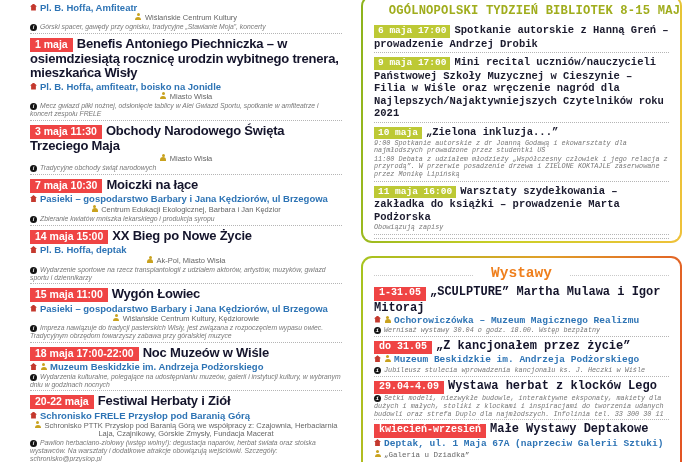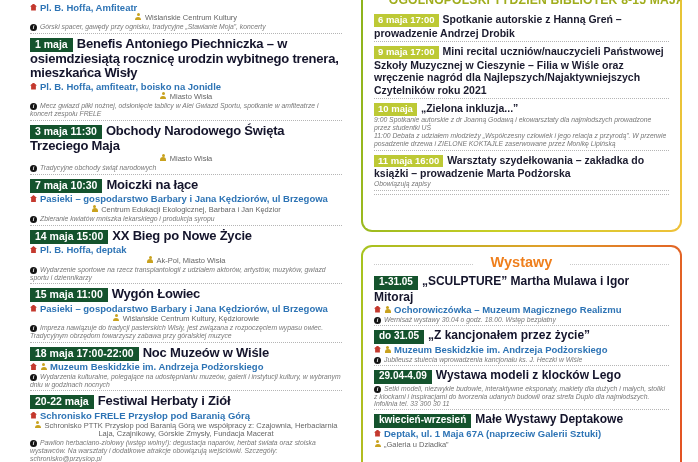--- a/index.html
+++ b/index.html
@@ -3,38 +3,38 @@
 <meta charset="utf-8">
 <style>
   html,body{margin:0;padding:0;background:#fff;}
   body{width:698px;height:462px;overflow:hidden;font-family:"Liberation Sans",sans-serif;color:#1b1b2e;}
   .page{position:relative;width:698px;height:462px;background:#fff;overflow:hidden;}
 
   
   .col-left{position:absolute;left:30px;top:1px;width:312px;}
   .sep{border-bottom:1px dotted #b5b5b5;margin:2px 0 3px;}
   .db{display:inline-block;color:#fff;font-weight:bold;font-size:10.5px;line-height:13px;padding:0 5px 1px;white-space:nowrap;}
-  .db.navy{background:#14532d;}
+  .db.navy{background:#ef4444;}
   .db.lime{background:#bdc935;}
   .ev-h{font-size:13px;line-height:14px;font-weight:bold;color:#14142b;}
   .ev-h .db{margin-right:4px;}
   .ev-t{letter-spacing:-0.2px;}
   .loc{color:#2e74b5;font-weight:bold;font-size:9.5px;line-height:9.5px;margin-top:1.5px;}
   .org{color:#666;font-size:7.5px;line-height:8px;margin-top:1px;text-align:center;}
   .note{color:#777;font-style:italic;font-size:6.8px;line-height:7.5px;margin-top:1px;}
   .ih{display:inline-block;width:7px;height:7px;background:#c4392e;margin-right:3px;
       clip-path:polygon(50% 0,100% 42%,84% 42%,84% 100%,16% 100%,16% 42%,0 42%);}
   .ip{display:inline-block;width:7px;height:7px;position:relative;margin-right:3px;}
   .ip::before{content:"";position:absolute;left:2px;top:0;width:3px;height:3px;border-radius:50%;background:#c9a21e;}
   .ip::after{content:"";position:absolute;left:0.5px;top:3.5px;width:6px;height:3.5px;border-radius:3px 3px 0 0;background:#c9a21e;}
   .info{display:inline-block;width:7px;height:7px;border-radius:50%;background:#141414;color:#fff;
         font-size:5.5px;line-height:7px;text-align:center;font-weight:bold;font-style:italic;margin-right:3px;}
 
   
-  .col-right{position:absolute;left:361px;top:0;width:321px;height:408px;}
+  .col-right{position:absolute;left:361px;top:11px;width:321px;height:408px;font-family:Liberation Mono, monospace;}
   .gbox{position:absolute;left:0;width:321px;border-radius:11px;padding:2px;box-sizing:border-box;}
   .gbox-inner{background:#fff;border-radius:9px;height:100%;box-sizing:border-box;padding:6px 11px;overflow:hidden;}
   #library-box{top:-16px;height:248px;background:linear-gradient(100deg,#8cb31c,#cacf26,#efc13a);}
   #exh-box{top:245px;height:260px;background:linear-gradient(100deg,#a6c41e,#e0a02a,#e34f23);}
   .lib-title{color:#a0ad1d;font-weight:bold;font-size:13.5px;line-height:16px;text-align:center;white-space:nowrap;
              transform:scaleX(.9);transform-origin:center;letter-spacing:.2px;margin:0 0 5px;}
   .lib-ev{font-size:10.5px;line-height:12.5px;font-weight:bold;color:#1b1b2e;}
   .lib-ev .db{font-size:9.5px;line-height:11.5px;padding:0 4px 1px;margin-right:4px;}
   .lib-note{color:#777;font-style:italic;font-size:6.8px;line-height:7.8px;font-weight:normal;margin-top:0.5px;}
   .lib-sep{border-bottom:1px dotted #b5b5b5;margin:2px 0 3px;}
@@ -168,21 +168,21 @@
         </article>
 
         <article>
           <header class="exh-h"><span class="db navy">do 31.05</span><span>„Z kancjonałem przez życie”</span></header>
           <div class="exh-loc"><span class="ih"></span><span class="ip"></span><span>Muzeum Beskidzkie im. Andrzeja Podżorskiego</span></div>
           <div class="exh-note"><span class="info">i</span><span>Jubileusz stulecia wprowadzenia kancjonału ks. J. Heczki w Wiśle</span></div>
           <div class="exh-sep"></div>
         </article>
 
         <article>
-          <header class="exh-h"><span class="db navy">29.04-4.09</span><span>Wystawa modeli z klocków Lego</span></header>
+          <header class="exh-h"><span class="db navy">29.04-4.09</span><span>Wystawa herbat z klocków Lego</span></header>
           <div class="exh-note"><span class="info">i</span><span>Setki modeli, niezwykłe budowle, interaktywne eksponaty, makiety dla dużych i małych, stoliki z klockami i inspiracjami do tworzenia udanych budowli oraz strefa Duplo dla najmłodszych. Infolinia tel. 33 300 30 11</span></div>
           <div class="exh-sep"></div>
         </article>
 
         <article>
           <header class="exh-h"><span class="db navy">kwiecień-wrzesień</span><span>Małe Wystawy Deptakowe</span></header>
           <div class="exh-loc"><span class="ih"></span><span>Deptak, ul. 1 Maja 67A (naprzeciw Galerii Sztuki)</span></div>
           <div class="exh-org"><span class="ip"></span><span>„Galeria u Dziadka”</span></div>
 
         </article>

